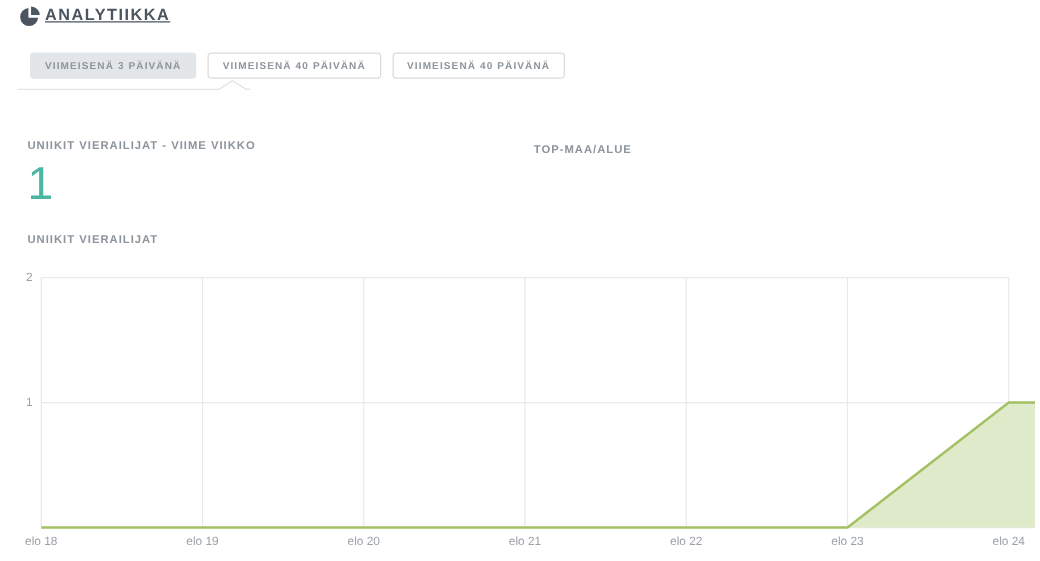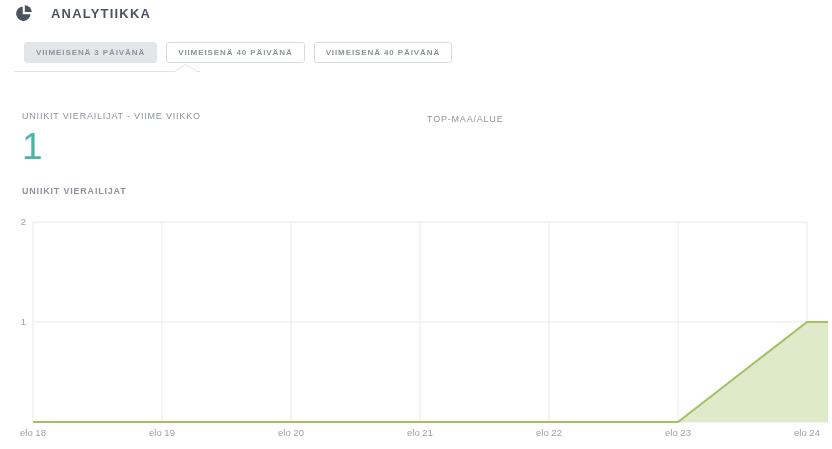--- a/index.html
+++ b/index.html
@@ -5,21 +5,21 @@
   * { margin:0; padding:0; box-sizing:border-box; }
   html,body { width:832px; height:449px; overflow:hidden; }
   body {
     font-family:"Liberation Sans", sans-serif;
     background:#ffffff;
     position:relative;
     color:#4a5560;
   }
 
   
-  .app-header { position:absolute; top:4px; left:14px; display:flex; align-items:center; gap:18px; }
+  .app-header { position:absolute; top:4px; left:14px; display:flex; align-items:flex-start; gap:3px;text-decoration:underline; }
   .app-header svg { display:block; }
   .app-title { font-size:13px; font-weight:bold; letter-spacing:1.2px; color:#4a5560; }
 
   
   .filter-row { position:absolute; top:42px; left:24px; display:flex; gap:9px; }
   .btn {
     display:inline-flex; align-items:center;
     height:21px; padding:0 11px;
     border:1px solid #d9dcdf; border-radius:3px;
     background:#ffffff; color:#8d949b;
@@ -28,21 +28,21 @@
     cursor:pointer; white-space:nowrap;
   }
   .btn.selected { background:#e2e6e9; border-color:#e2e6e9; }
 
   .divider-svg { position:absolute; top:63px; left:0; }
 
   
   .stat-block { position:absolute; }
   .stat-visitors { top:111px; left:22px; }
   .stat-country  { top:114px; left:427px; }
-  .stat-label { font-size:9px; font-weight:normal; letter-spacing:0.8px; color:#8d949b; }
+  .stat-label { font-size:9px; font-weight:bold; letter-spacing:0.8px; color:#8d949b; }
   .stat-value { margin-top:7px; font-size:37px; letter-spacing:-0.5px; color:#4db6a3; line-height:1; }
 
   
   .chart-title { position:absolute; top:186px; left:22px; font-size:9px; font-weight:bold; letter-spacing:0.8px; color:#8d949b; }
   .chart-wrap { position:absolute; top:210px; left:0; width:832px; height:239px; }
 </style>
 </head>
 <body>
 
 <div class="app-header">

